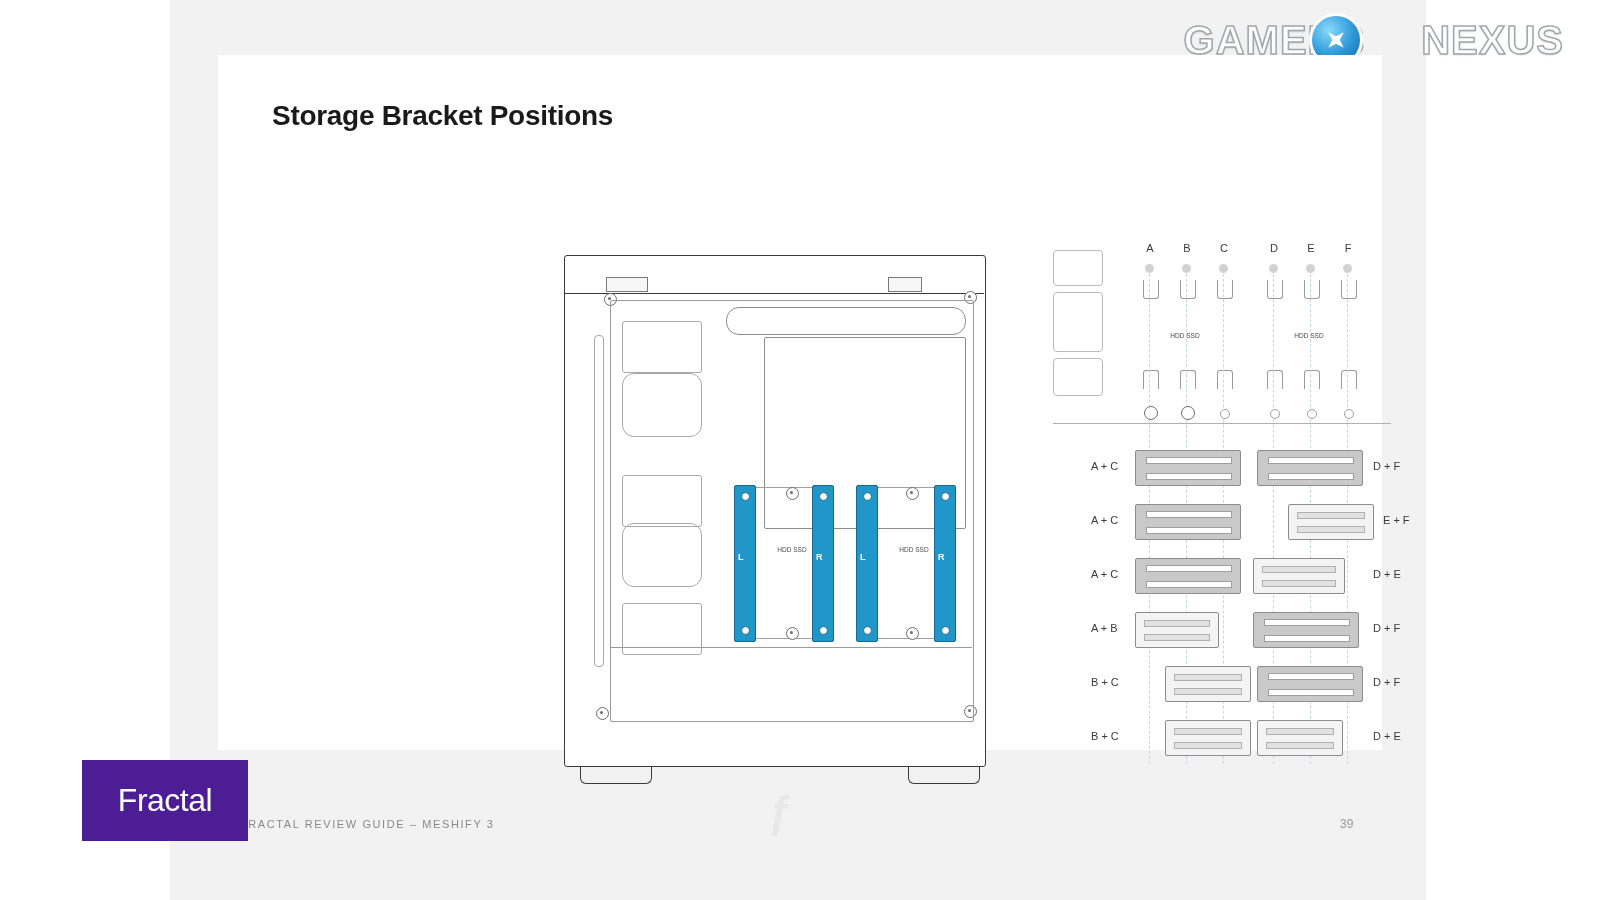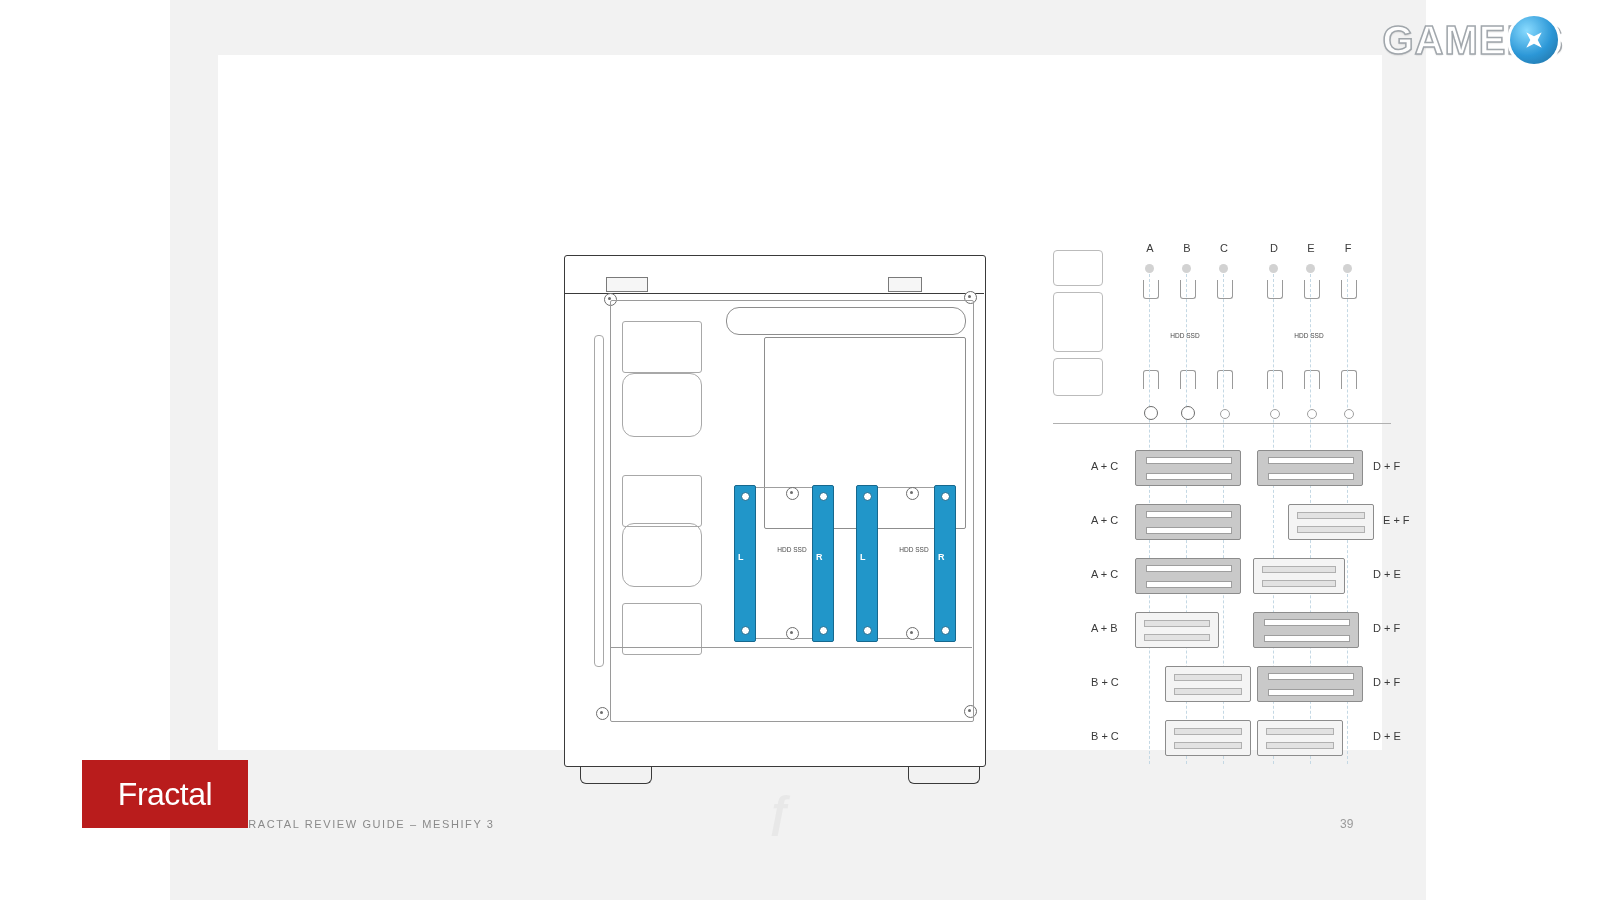--- a/index.html
+++ b/index.html
@@ -73,22 +73,22 @@
     left: 1340px;
     top: 817px;
     font-size: 12px;
     color: #9a9a9a;
   }
   .fractal-badge {
     position: absolute;
     left: 82px;
     top: 760px;
     width: 166px;
-    height: 68px;
-    background: #b91c1c;
+    height: 81px;
+    background: #4c1d95;
     color: #ffffff;
     display: flex;
     align-items: center;
     justify-content: center;
     font-size: 32px;
     letter-spacing: -0.5px;
   }
   .fractal-flag {
     position: absolute;
     left: 768px;
@@ -391,24 +391,26 @@
 <body>
 
 <div id="stage">
 
   <div class="left-gutter"></div>
   <div class="slide-frame"></div>
   <div class="right-gutter"></div>
 
   <div class="gn-watermark">
     <span class="gn-text">GAMERS</span>
+    <span class="gn-text" style="margin-left:56px;">NEXUS</span>
     <div class="gn-logo"></div>
   </div>
 
   <div class="slide-card">
+    <div class="slide-title">Storage Bracket Positions</div>
 
     <div class="case-diagram">
       <div class="case-outline"></div>
       <div class="case-top-bar"></div>
 
       <div class="io-block" style="left:48px; width:40px;"></div>
       <div class="io-block" style="left:330px; width:32px;"></div>
       <div class="screw" style="left:46px; top:38px;"></div>
       <div class="screw" style="left:406px; top:36px;"></div>
       <div class="screw" style="left:406px; top:450px;"></div>

